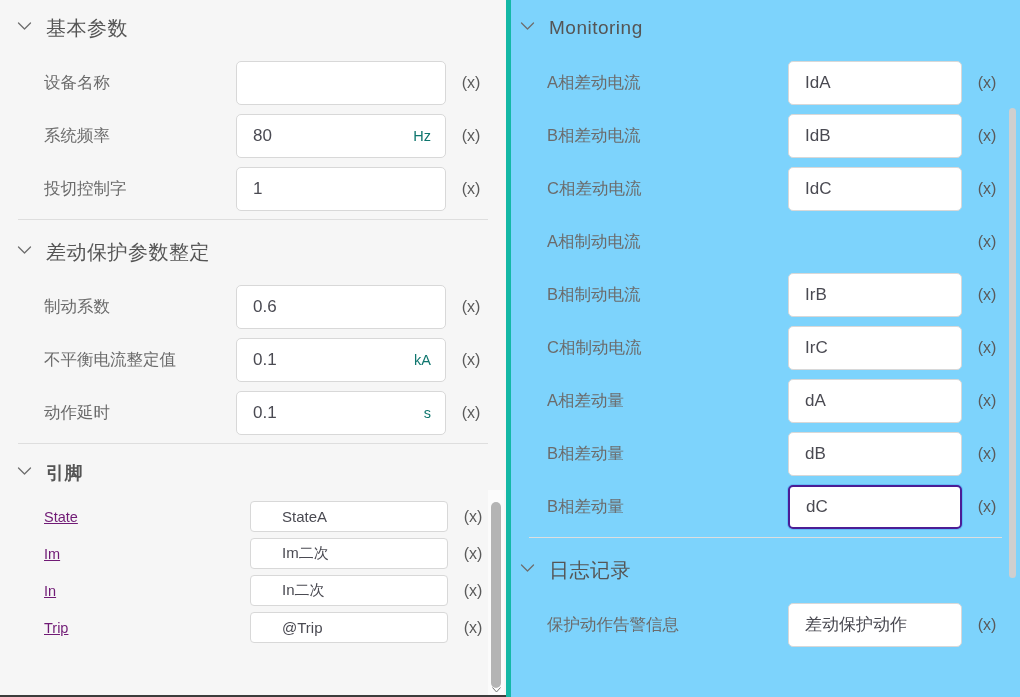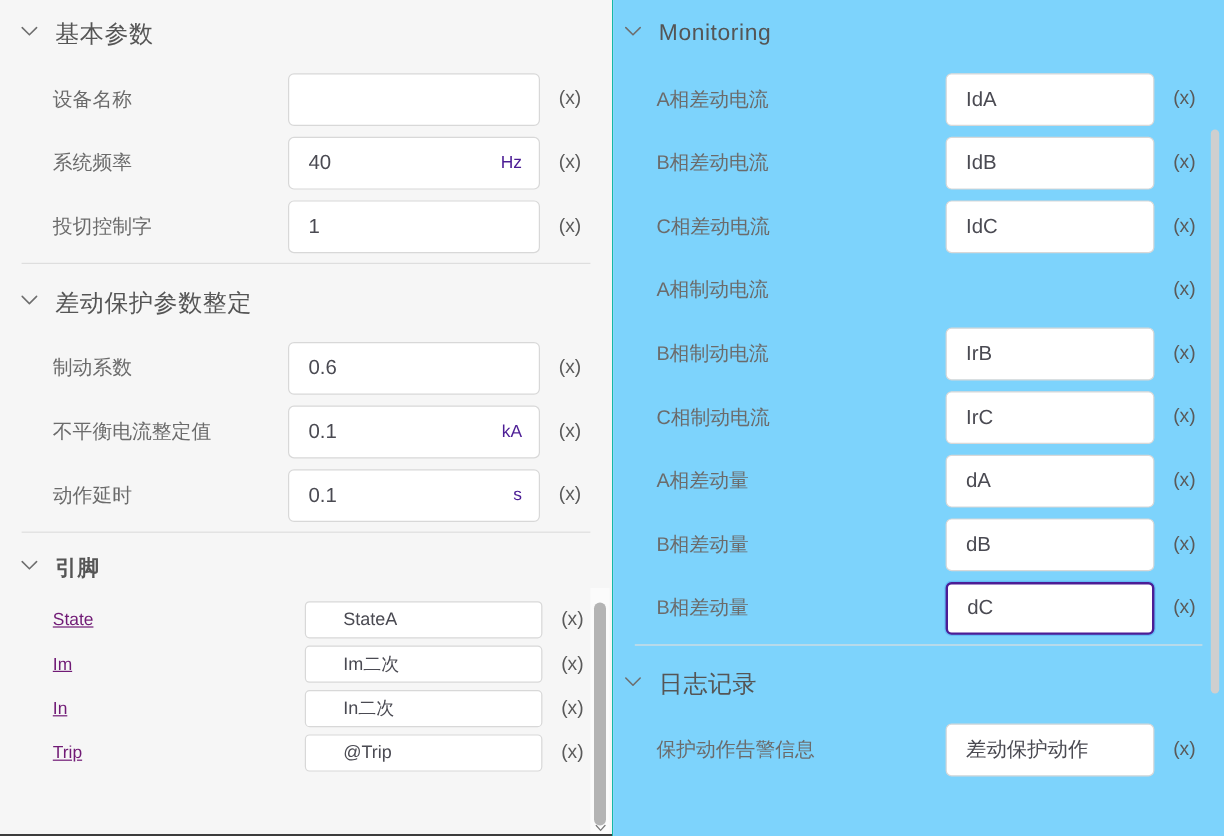--- a/index.html
+++ b/index.html
@@ -18,21 +18,21 @@
     background: #f7f7f7;
   }
 
   
   .panel {
     position: relative;
     height: 697px;
     background: #f6f6f6;
     overflow: hidden;
   }
-  .panel-left  { width: 511px; border-right: 1px solid #14b8a6; background: #f6f6f6; }
+  .panel-left  { width: 511px; border-right: 5px solid #14b8a6; background: #f6f6f6; }
   .panel-right { width: 509px; background: #7dd3fc; }
 
   .panel-inner { position: relative; height: 100%; }
 
   
   .section { position: relative; }
   .section-header {
     display: flex;
     align-items: center;
     gap: 14px;
@@ -96,21 +96,21 @@
   .field-value {
     font-size: 17px;
     color: #4a4a52;
     white-space: nowrap;
     overflow: hidden;
   }
   .field-unit {
     margin-left: auto;
     padding-left: 14px;
     font-size: 14.5px;
-    color: #4c1d95;
+    color: #0f766e;
     white-space: nowrap;
   }
   .xbtn {
     width: 34px;
     margin-left: 8px;
     text-align: center;
     font-size: 16px;
     color: #5a5a5a;
     user-select: none;
     flex: 0 0 auto;
@@ -200,21 +200,21 @@
               <span class="field">
                 <span class="field-value"></span>
               </span>
               <span class="xbtn">(x)</span>
             </span>
           </div>
           <div class="row">
             <span class="row-label">系统频率</span>
             <span class="field-wrap">
               <span class="field">
-                <span class="field-value">40</span>
+                <span class="field-value">80</span>
                 <span class="field-unit">Hz</span>
               </span>
               <span class="xbtn">(x)</span>
             </span>
           </div>
           <div class="row">
             <span class="row-label">投切控制字</span>
             <span class="field-wrap">
               <span class="field">
                 <span class="field-value">1</span>

